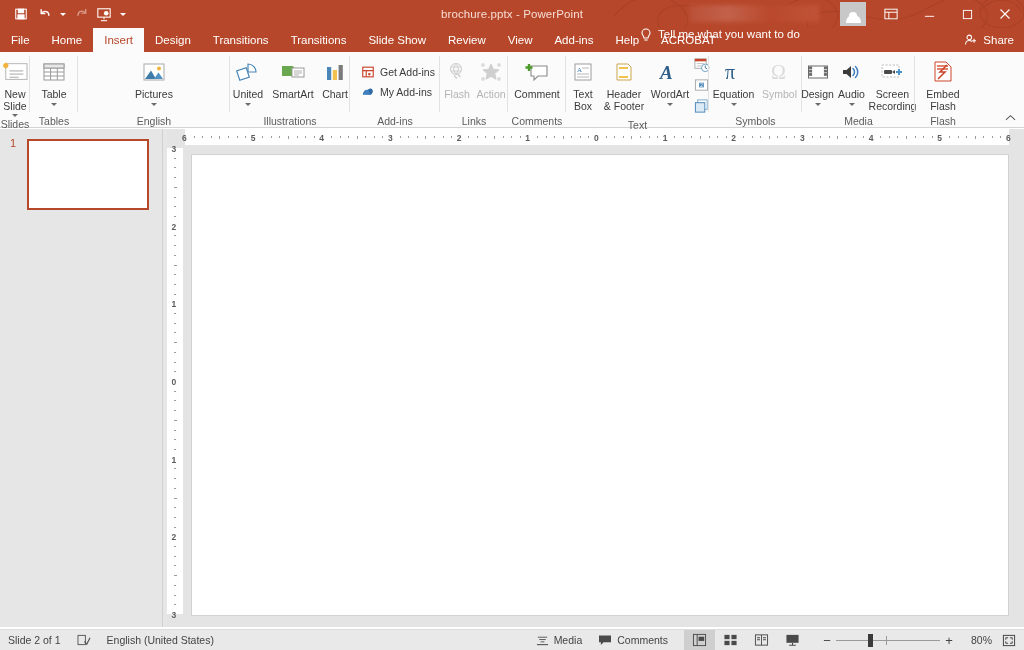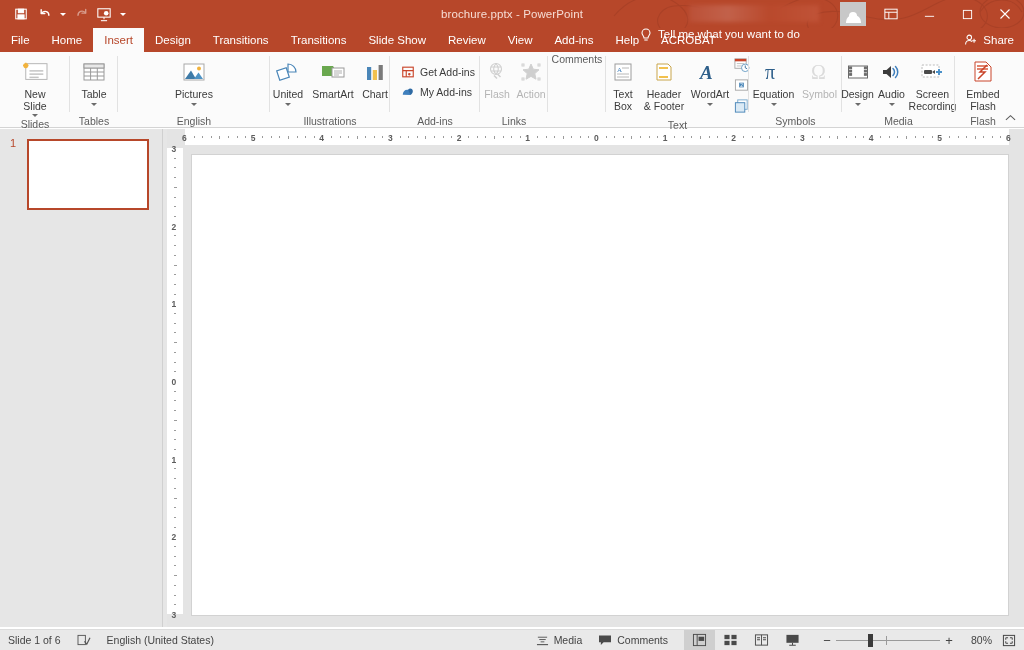--- a/index.html
+++ b/index.html
@@ -307,21 +307,21 @@
       <circle cx="6" cy="5" r="2.6"></circle>
         <path d="M1.8,13 C1.8,9.8 3.8,8.5 6,8.5 C7.3,8.5 8.4,9 9.2,9.9"></path>
       <path d="M11.5,6.5 L11.5,11 M9.3,8.8 L13.7,8.8"></path>
     </svg>
     <span>Share</span>
   </div>
 
   <div class="ribbon">
     <div class="rgroups">
 
-      <div class="rgroup" style="width:70px">
+      <div class="rgroup" style="width:30px">
         <div class="gbody">
           <div class="ritem">
             <div class="ico">
               <svg width="28" height="24" viewBox="0 0 30 26" fill="none">
                 <rect x="5" y="4" width="23" height="17" fill="#fff" stroke="#b0b0b0"></rect>
                 <rect x="9" y="11" width="15" height="1.6" fill="#c4c4c4"></rect>
                 <rect x="9" y="14.5" width="15" height="1.6" fill="#c4c4c4"></rect>
                 <rect x="9" y="18" width="10" height="1.6" fill="#c4c4c4"></rect>
                 <path d="M5,3 L5,9 M2,6 L8,6 M3,4 L7,8 M7,4 L3,8" stroke="#f2b33d" stroke-width="1.7"></path>
               </svg>
@@ -455,20 +455,31 @@
               </svg>
             </div>
             <div class="lbl">Action</div>
           </div>
         </div>
         <div class="glabel">Links</div>
         <div class="gsep"></div>
       </div>
 
       <div class="rgroup" style="width:58px">
+        <div class="gbody">
+          <div class="ritem" style="width:56px">
+            <div class="ico">
+              <svg width="28" height="22" viewBox="0 0 28 22" fill="none" stroke="#8a8a8a" stroke-width="1.1">
+                <path d="M8,5 L24,5 L24,15 L15,15 L11,19 L11,15 L8,15 Z" fill="#fff"></path>
+                <path d="M6,3 L6,10 M2.5,6.5 L9.5,6.5" stroke="#4c9a2a" stroke-width="2.4"></path>
+              </svg>
+            </div>
+            <div class="lbl">Comment</div>
+          </div>
+        </div>
         <div class="glabel">Comments</div>
         <div class="gsep"></div>
       </div>
 
       <div class="rgroup" style="width:143px">
         <div class="gbody">
           <div class="ritem" style="width:36px">
             <div class="ico">
               <svg width="24" height="22" viewBox="0 0 24 22" fill="none">
                 <rect x="4" y="3" width="16" height="16" fill="#fff" stroke="#9c9c9c"></rect>
@@ -778,21 +789,21 @@
         <div class="tick v-min" style="top: 436.875px;"></div>
         <div class="tick v-min" style="top: 446.583px;"></div>
         <div class="tick v-min" style="top: 456.292px;"></div>
         <div class="rnum" style="top: 462px; left: 4.5px;">3</div>
       </div>
     <div class="slide"></div>
   </div>
 
   <div class="statusbar">
     <div class="sb-item">
-      <span>Slide 1 of 6</span>
+      <span>Slide 2 of 1</span>
     </div>
     <div class="sb-item">
       <svg width="14" height="12" viewBox="0 0 15 13" fill="none" stroke="#555" stroke-width="1">
         <rect x="1" y="1.5" width="8" height="10"></rect>
         <path d="M8,8 L10.5,11 L14,4" stroke-width="1.3"></path>
       </svg>
     </div>
     <div class="sb-item">
       <span>English (United States)</span>
     </div>

